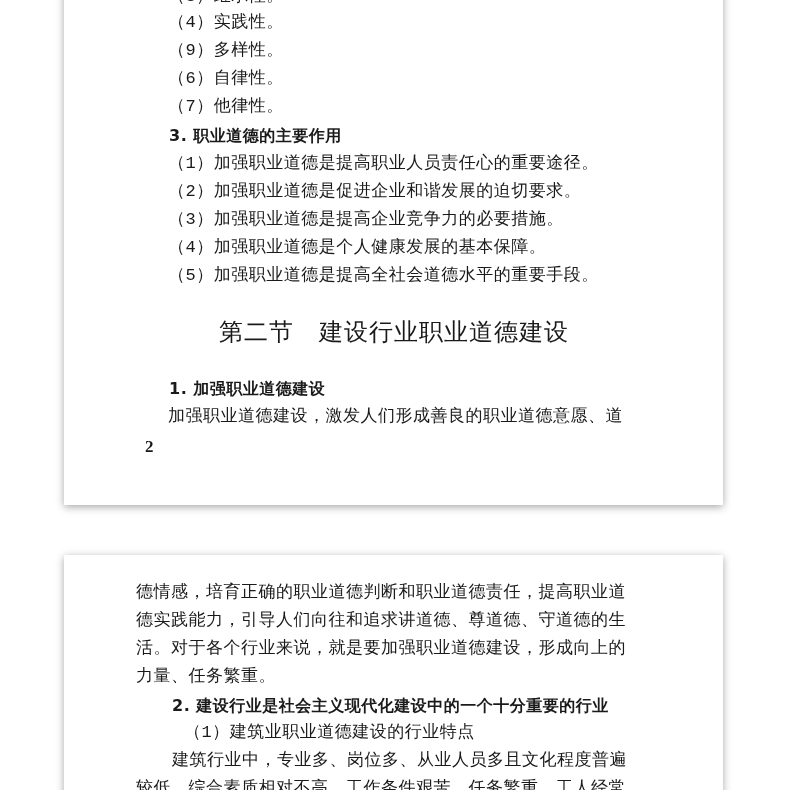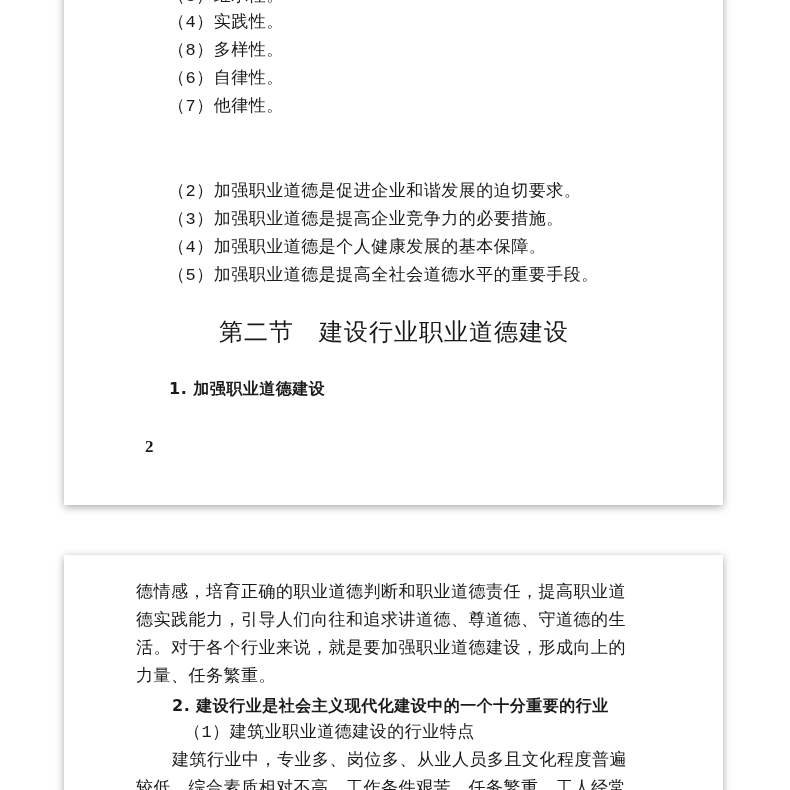--- a/index.html
+++ b/index.html
@@ -32,29 +32,32 @@
   .pagenum {
     position:absolute; font-family:"Liberation Serif", serif; font-weight:bold; font-size:17px;
   }
 </style>
 </head>
 <body>
 
 <div class="page" id="page1">
   <div class="line" style="left:104px; top:27px;">（3）继承性。</div>
   <div class="line" style="left:104px; top:53px;">（4）实践性。</div>
-  <div class="line" style="left:104px; top:81px;">（8）多样性。</div>
+  <div class="line" style="left:104px; top:81px;">（9）多样性。</div>
   <div class="line" style="left:104px; top:109px;">（6）自律性。</div>
   <div class="line" style="left:104px; top:137px;">（7）他律性。</div>
+  <div class="line bold" style="left:105px; top:166px;">3. 职业道德的主要作用</div>
+  <div class="line" style="left:104px; top:194px;">（1）加强职业道德是提高职业人员责任心的重要途径。</div>
   <div class="line" style="left:104px; top:222px;">（2）加强职业道德是促进企业和谐发展的迫切要求。</div>
   <div class="line" style="left:104px; top:250px;">（3）加强职业道德是提高企业竞争力的必要措施。</div>
   <div class="line" style="left:104px; top:278px;">（4）加强职业道德是个人健康发展的基本保障。</div>
   <div class="line" style="left:104px; top:306px;">（5）加强职业道德是提高全社会道德水平的重要手段。</div>
   <div class="heading" style="left:155px; top:358px;">第二节　建设行业职业道德建设</div>
   <div class="line bold" style="left:105px; top:419px;">1. 加强职业道德建设</div>
+  <div class="line" style="left:104px; top:447px;">加强职业道德建设，激发人们形成善良的职业道德意愿、道</div>
   <div class="pagenum" style="left:81px; top:477px;">2</div>
 </div>
 
 <div class="page" id="page2">
   <div class="line" style="left:72px; top:28px;">德情感，培育正确的职业道德判断和职业道德责任，提高职业道</div>
   <div class="line" style="left:72px; top:56px;">德实践能力，引导人们向往和追求讲道德、尊道德、守道德的生</div>
   <div class="line" style="left:72px; top:84px;">活。对于各个行业来说，就是要加强职业道德建设，形成向上的</div>
   <div class="line" style="left:72px; top:112px;">力量、任务繁重。</div>
   <div class="line bold" style="left:108px; top:141px;">2. 建设行业是社会主义现代化建设中的一个十分重要的行业</div>
   <div class="line" style="left:108px; top:168px;margin-left:12px;">（1）建筑业职业道德建设的行业特点</div>

